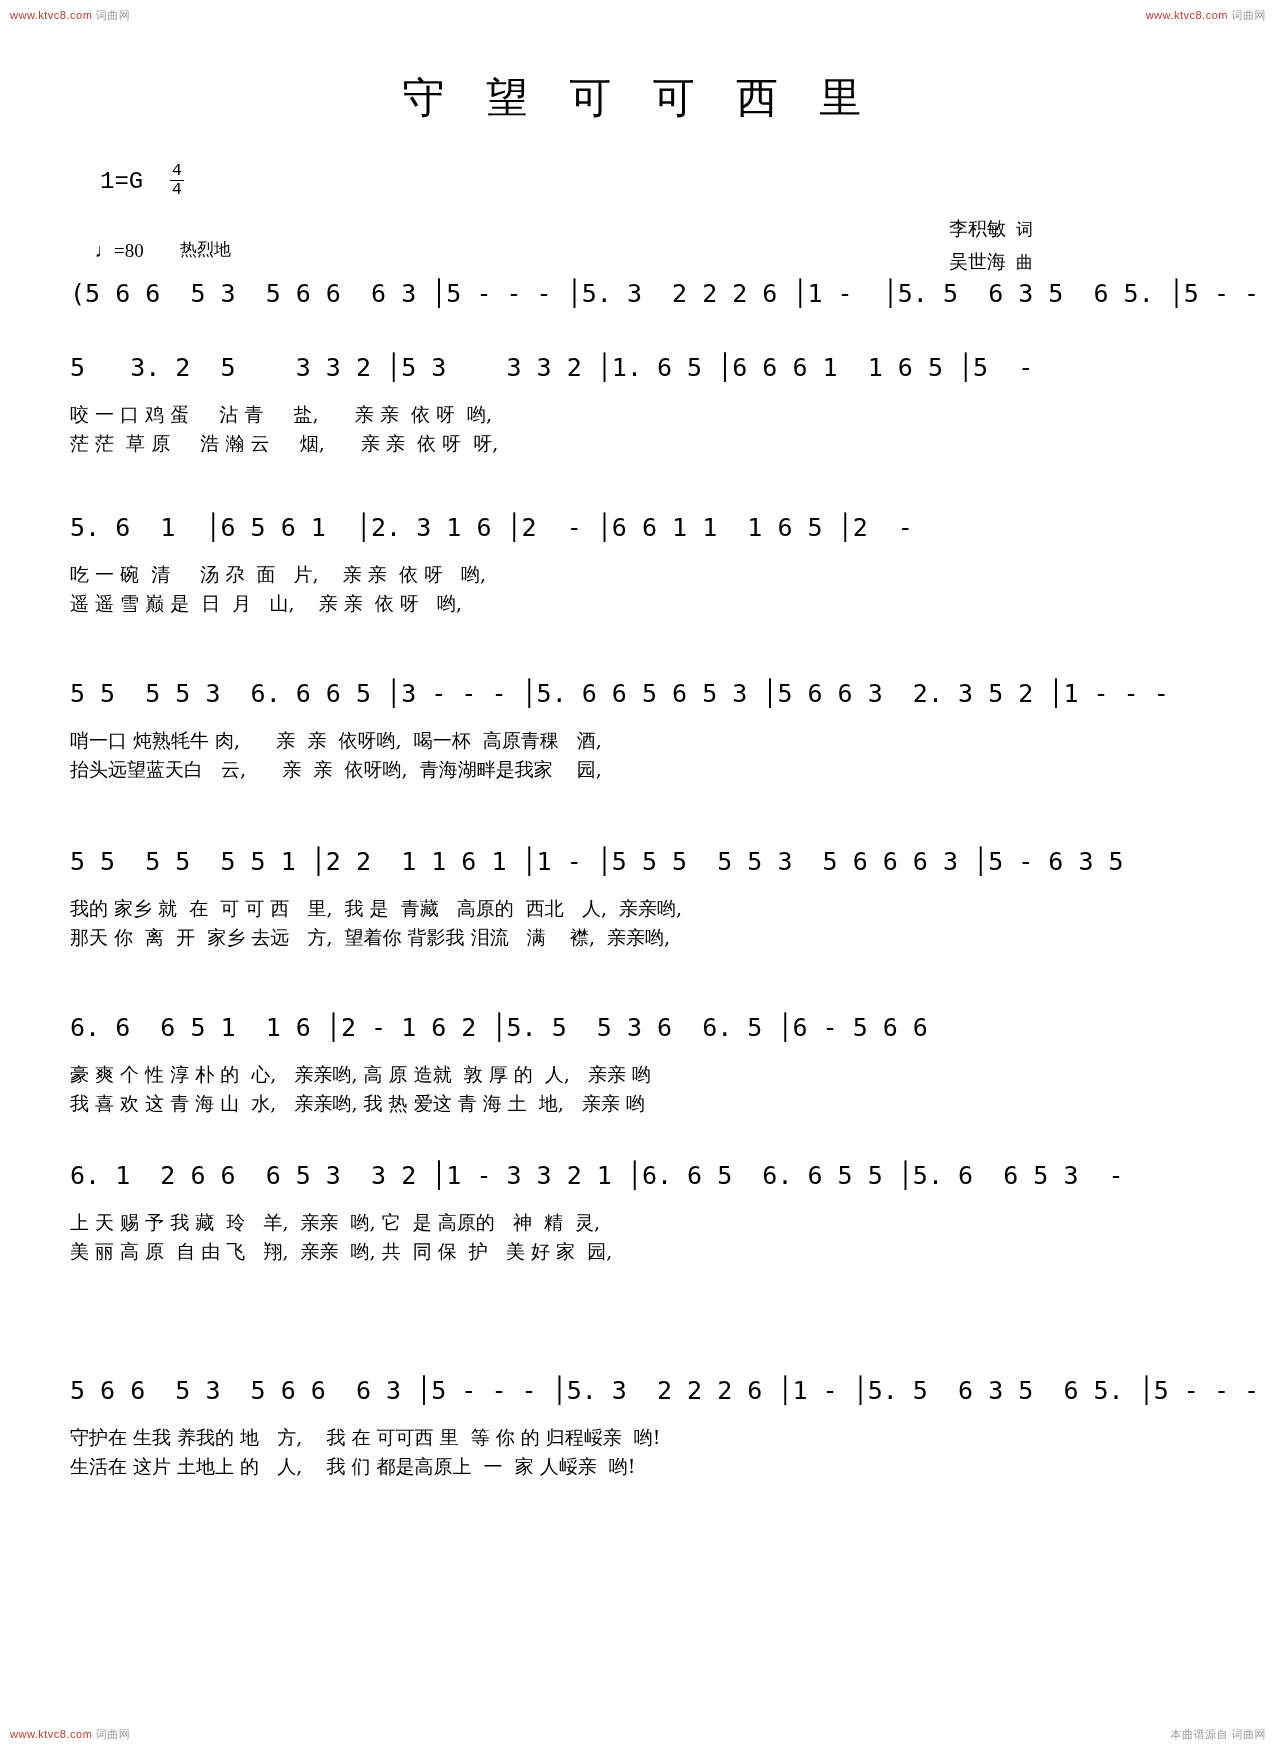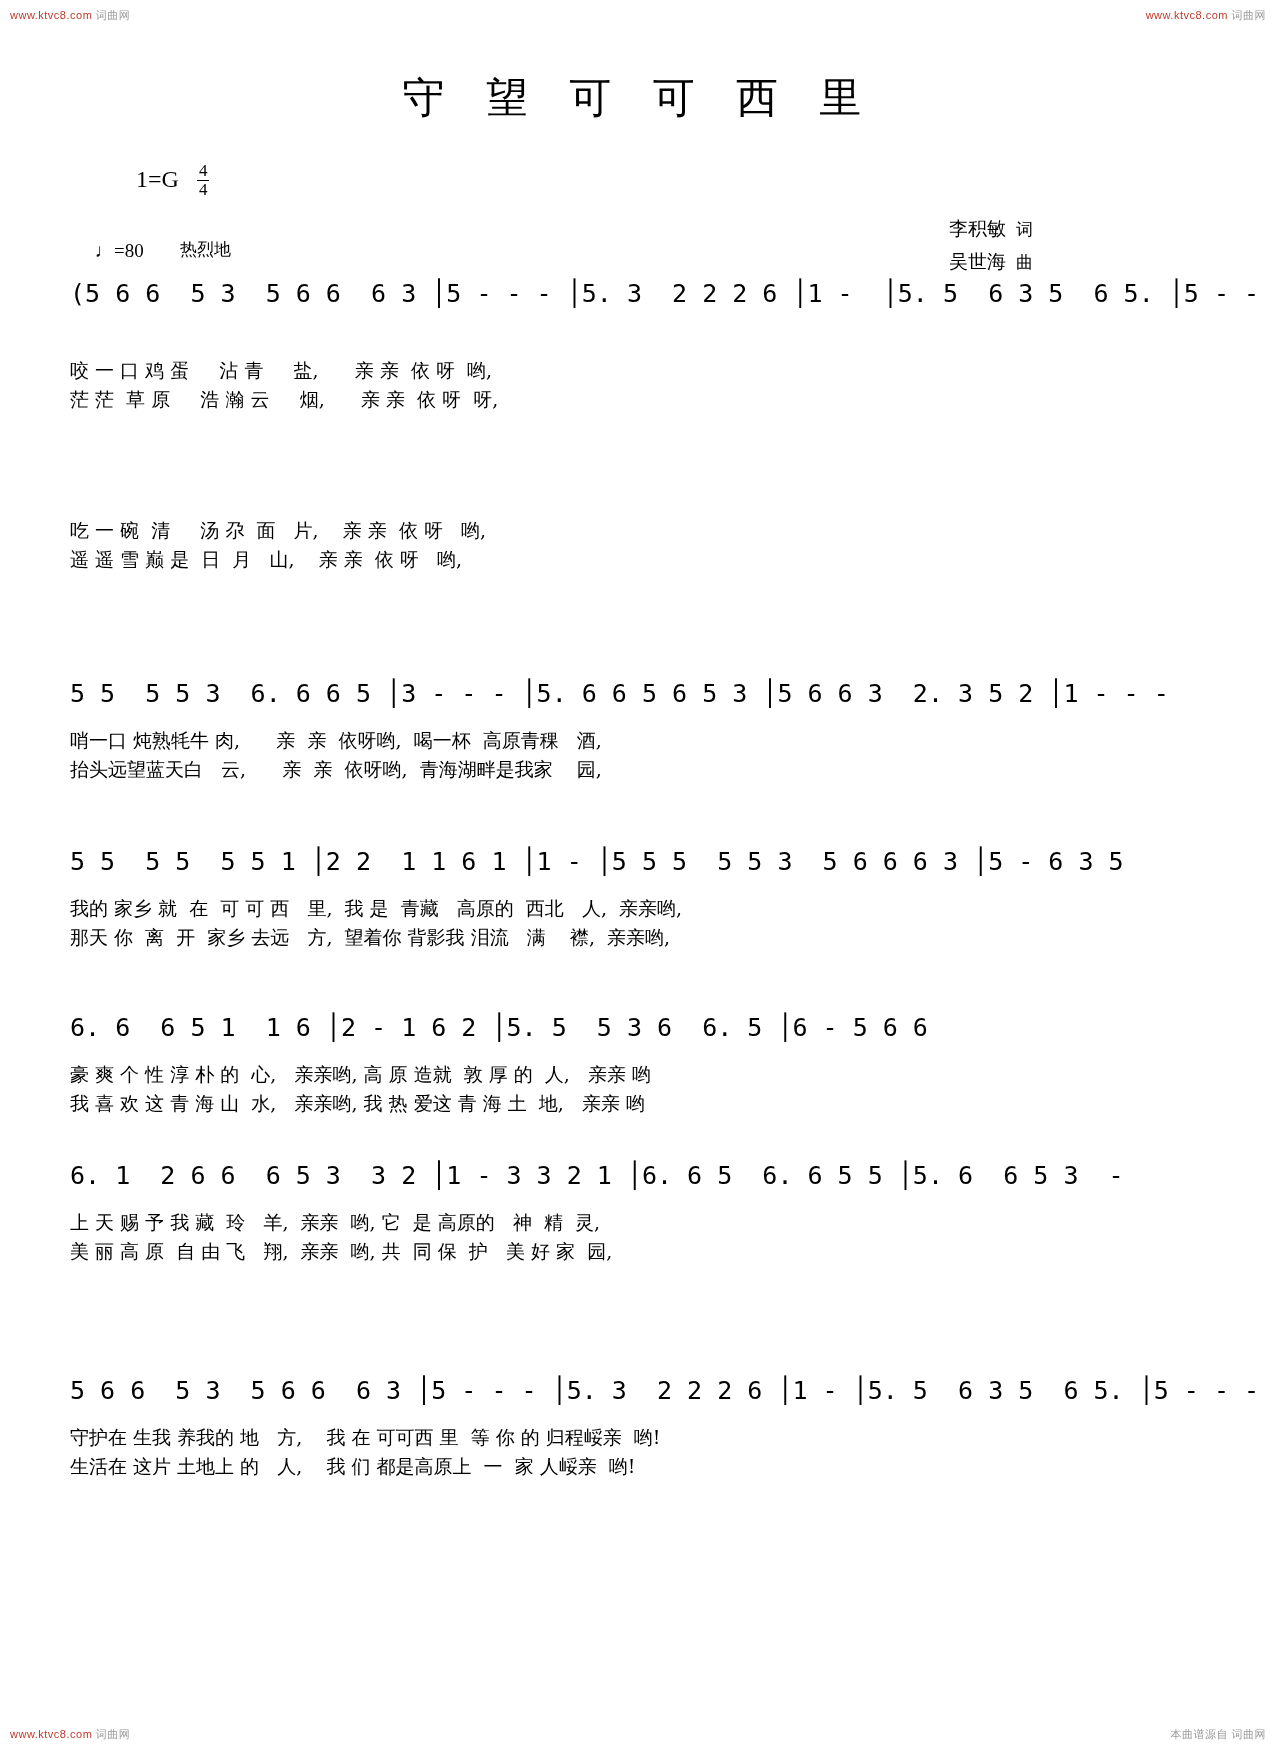--- a/index.html
+++ b/index.html
@@ -30,22 +30,21 @@
     text-align:center;
     font-size:42px;
     letter-spacing:14px;
     font-family:"DejaVu Serif", serif;
     font-weight:normal;
   }
 
   .keysig{
     position:absolute;left:100px;top:163px;
     font-size:24px;
-    font-family:Liberation Serif, serif;
-    margin-left:36px;
+    font-family:Liberation Mono, monospace;
   }
   .keysig .frac{
     display:inline-block;
     vertical-align:middle;
     text-align:center;
     font-size:17px;
     line-height:1.05;
     margin-left:12px;
     position:relative;
     top:-1px;
@@ -137,27 +136,29 @@
 </div>
 
 <div class="tempo">♩=80</div>
 <div class="mood">热烈地</div>
 
 <div class="system" style="top:278px;">
   <div class="staffline sysnote">(5 6 6  5 3  5 6 6  6 3 │5 - - - │5. 3  2 2 2 6 │1 -  │5. 5  6 3 5  6 5. │5 - - -)</div>
 </div>
 
 <div class="system" style="top:352px;">
+  <div class="staffline sysnote">5   3. 2  5    3 3 2 │5 3    3 3 2 │1. 6 5 │6 6 6 1  1 6 5 │5  -</div>
   <div class="lyricwrap">
     <div class="lyricline">咬 一 口 鸡 蛋     沾 青     盐,      亲 亲  依 呀  哟,</div>
     <div class="lyricline">茫 茫  草 原     浩 瀚 云     烟,      亲 亲  依 呀  呀,</div>
   </div>
 </div>
 
 <div class="system" style="top:512px;">
+  <div class="staffline sysnote">5. 6  1  │6 5 6 1  │2. 3 1 6 │2  - │6 6 1 1  1 6 5 │2  -</div>
   <div class="lyricwrap">
     <div class="lyricline">吃 一 碗  清     汤 尕  面   片,    亲 亲  依 呀   哟,</div>
     <div class="lyricline">遥 遥 雪 巅 是  日  月   山,    亲 亲  依 呀   哟,</div>
   </div>
 </div>
 
 <div class="system" style="top:678px;">
   <div class="staffline sysnote">5 5  5 5 3  6. 6 6 5 │3 - - - │5. 6 6 5 6 5 3 │5 6 6 3  2. 3 5 2 │1 - - -</div>
   <div class="lyricwrap">
     <div class="lyricline">哨一口 炖熟牦牛 肉,      亲  亲  依呀哟,  喝一杯  高原青稞   酒,</div>

